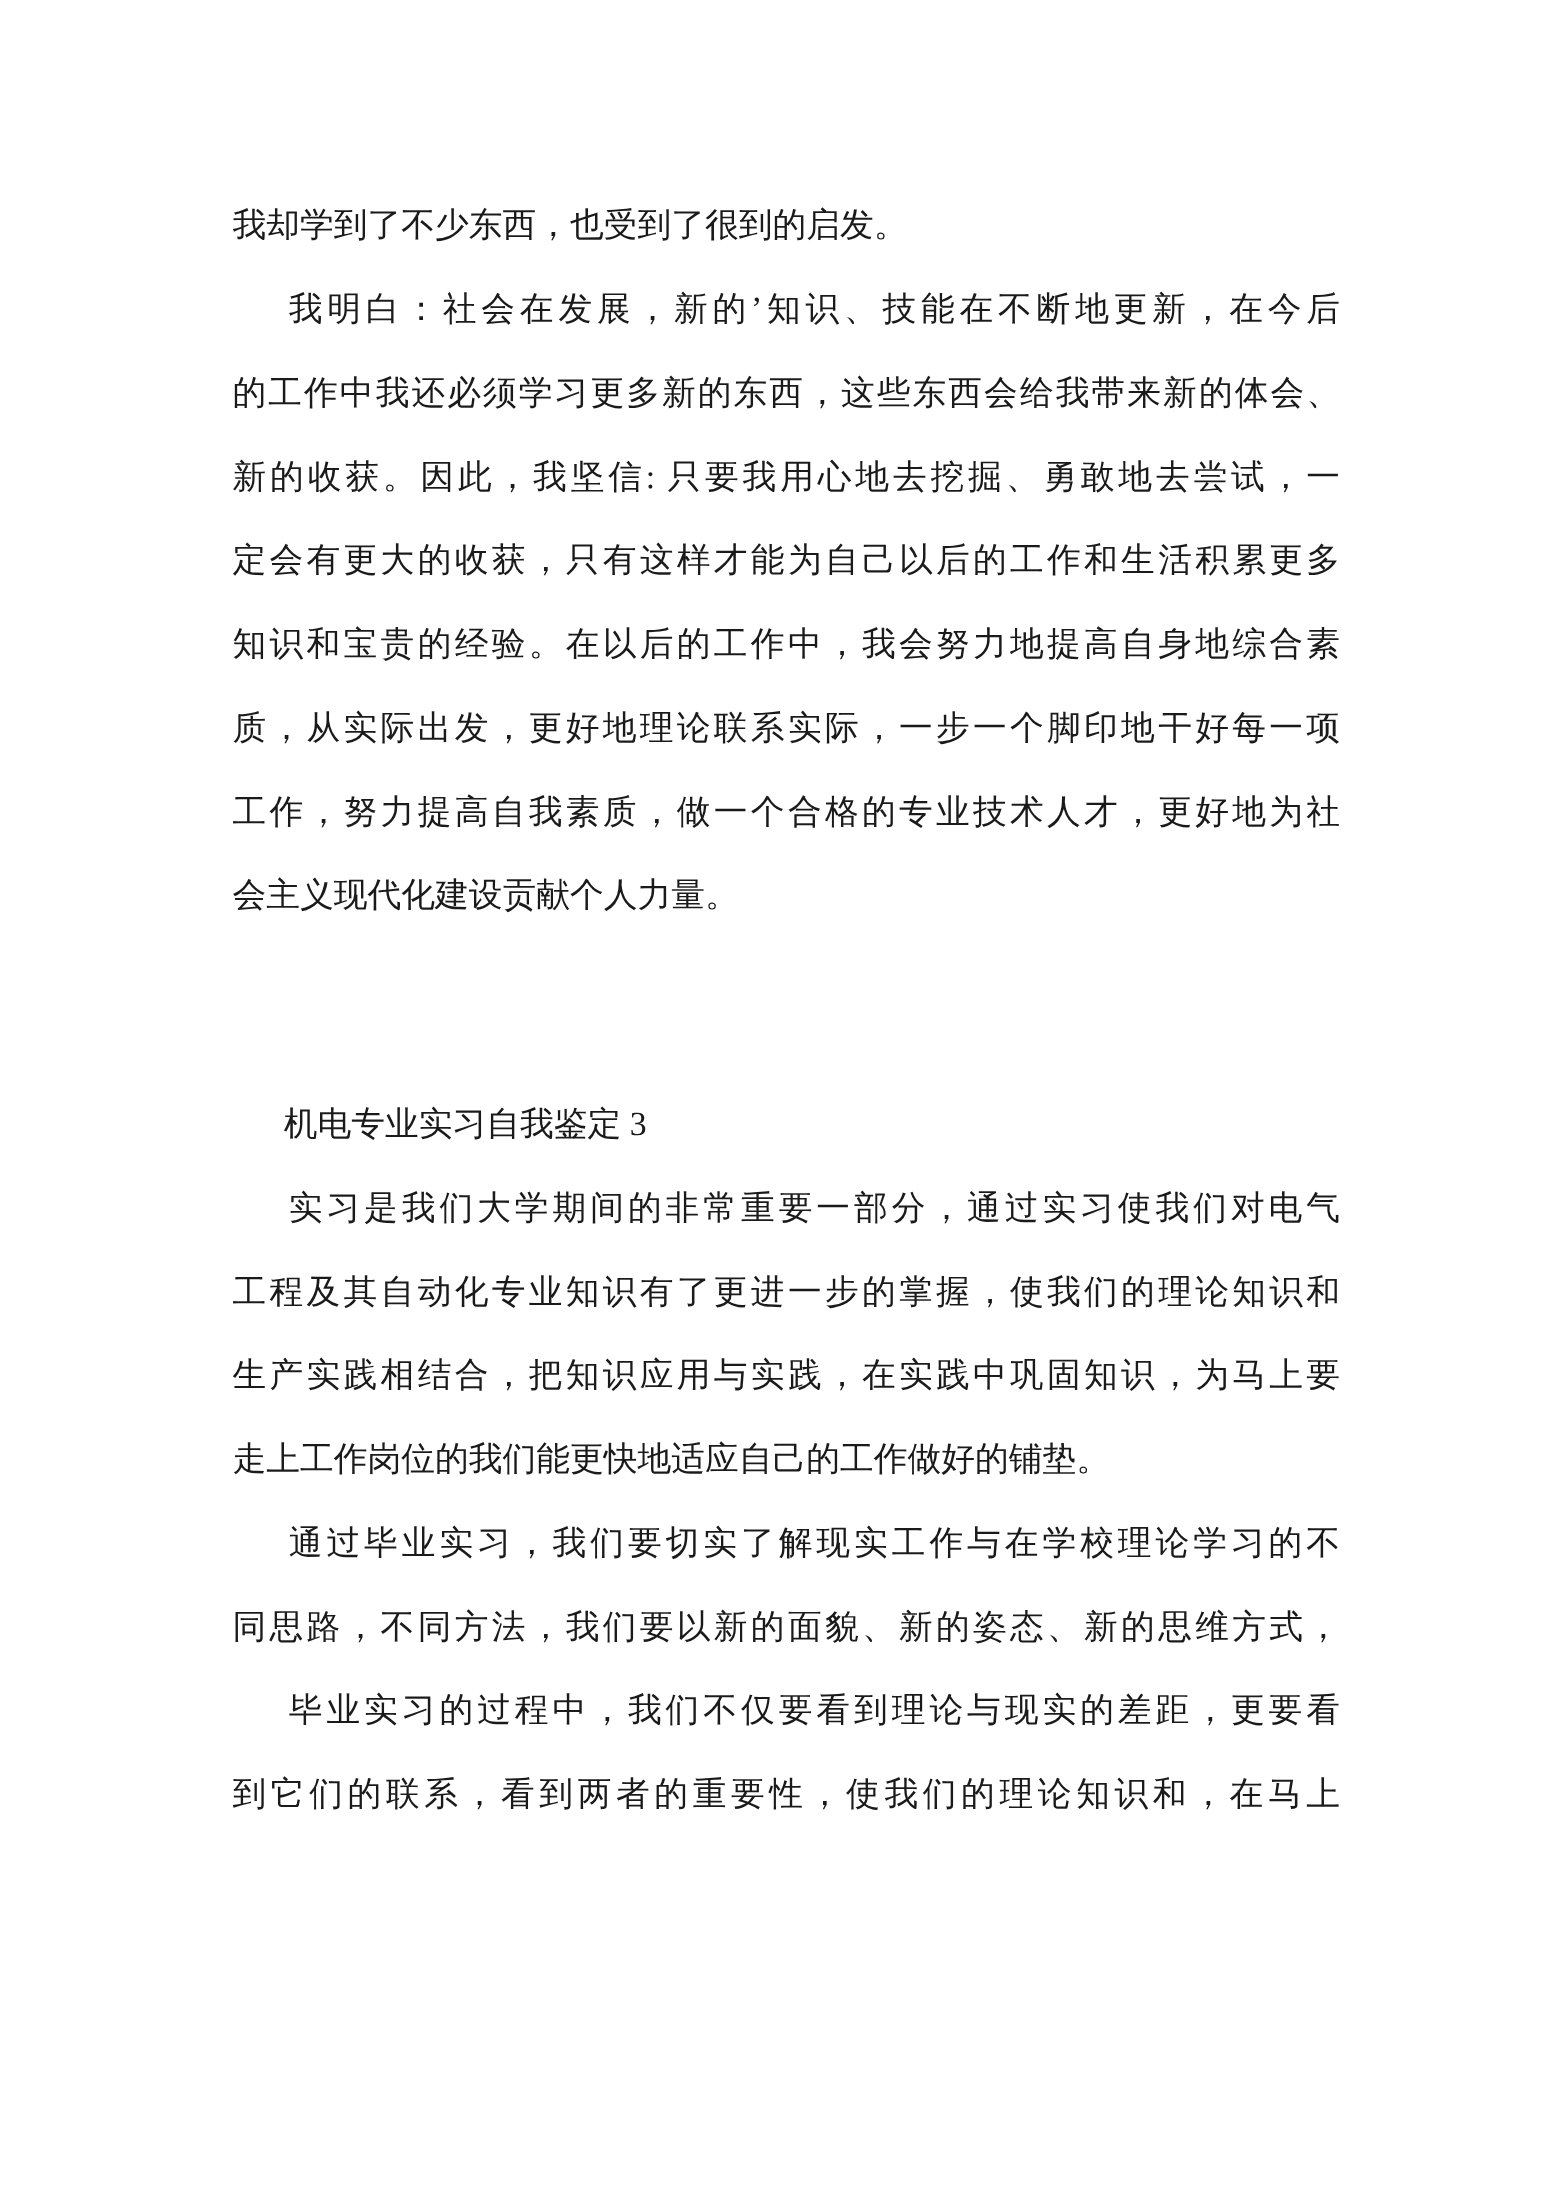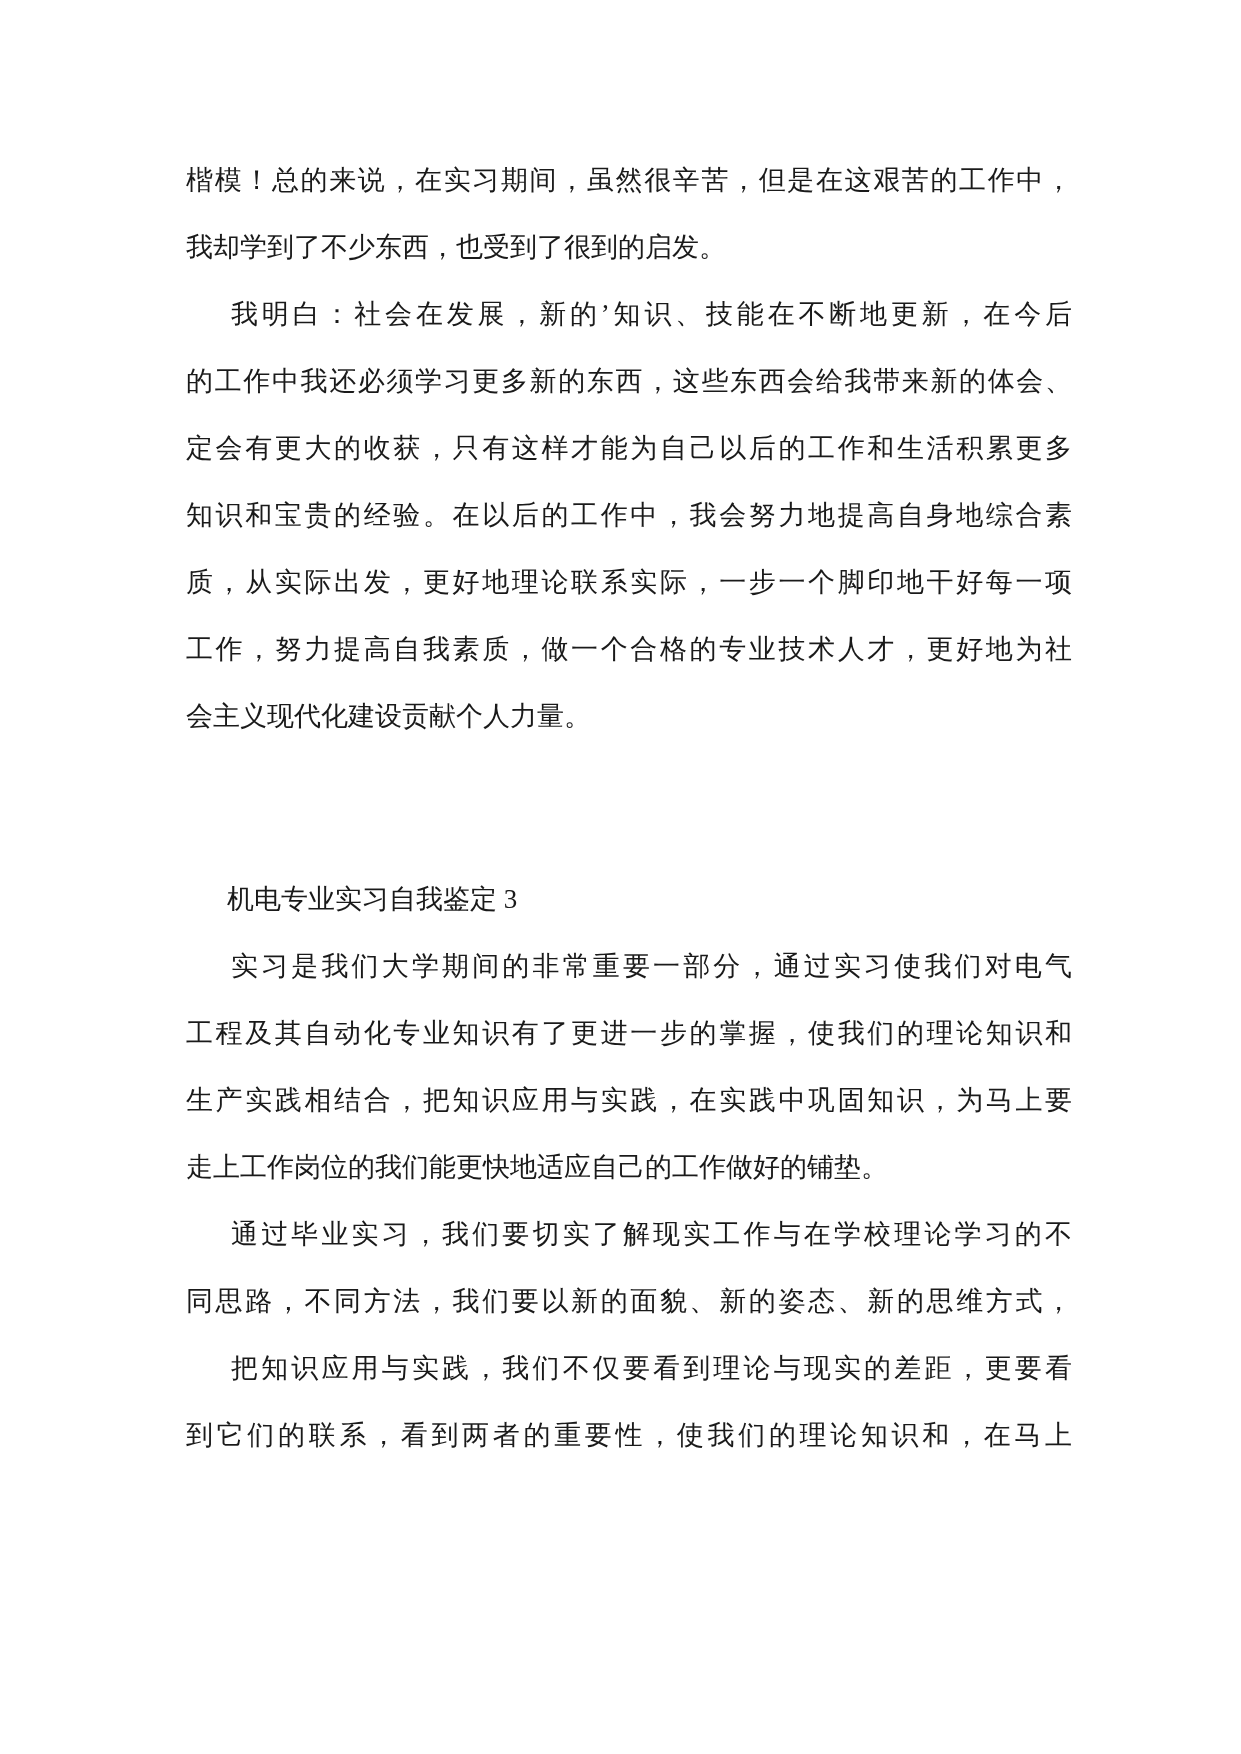--- a/index.html
+++ b/index.html
@@ -50,32 +50,32 @@
   .line.space-before {
     margin-top: 116px;
     margin-left: 41px;
   }
 </style>
 </head>
 <body>
 
 <div class="page" style="background: rgb(255, 255, 255);">
   <div class="doc-content" id="doc-content" style="color: rgb(26, 26, 26);">
-      <div class="line just">楷模！总的来说，在实习期间，虽然很辛苦，但是在这艰苦的工作中，</div>
       <div class="line plain">我却学到了不少东西，也受到了很到的启发。</div>
       <div class="line just indent">我明白：社会在发展，新的’知识、技能在不断地更新，在今后</div>
       <div class="line just">的工作中我还必须学习更多新的东西，这些东西会给我带来新的体会、</div>
+      <div class="line just">新的收获。因此，我坚信: 只要我用心地去挖掘、勇敢地去尝试，一</div>
       <div class="line just">定会有更大的收获，只有这样才能为自己以后的工作和生活积累更多</div>
       <div class="line just">知识和宝贵的经验。在以后的工作中，我会努力地提高自身地综合素</div>
       <div class="line just">质，从实际出发，更好地理论联系实际，一步一个脚印地干好每一项</div>
       <div class="line just">工作，努力提高自我素质，做一个合格的专业技术人才，更好地为社</div>
       <div class="line plain">会主义现代化建设贡献个人力量。</div>
       <div class="line heading space-before">机电专业实习自我鉴定 3</div>
       <div class="line just indent">实习是我们大学期间的非常重要一部分，通过实习使我们对电气</div>
       <div class="line just">工程及其自动化专业知识有了更进一步的掌握，使我们的理论知识和</div>
       <div class="line just">生产实践相结合，把知识应用与实践，在实践中巩固知识，为马上要</div>
       <div class="line plain">走上工作岗位的我们能更快地适应自己的工作做好的铺垫。</div>
       <div class="line just indent">通过毕业实习，我们要切实了解现实工作与在学校理论学习的不</div>
       <div class="line just">同思路，不同方法，我们要以新的面貌、新的姿态、新的思维方式，</div>
-      <div class="line just indent">把知识应用与实践，我们不仅要看到理论与现实的差距，更要看</div>
+      <div class="line just indent">毕业实习的过程中，我们不仅要看到理论与现实的差距，更要看</div>
       <div class="line just">到它们的联系，看到两者的重要性，使我们的理论知识和，在马上</div>
     </div>
 </div>
 
 </body></html>

